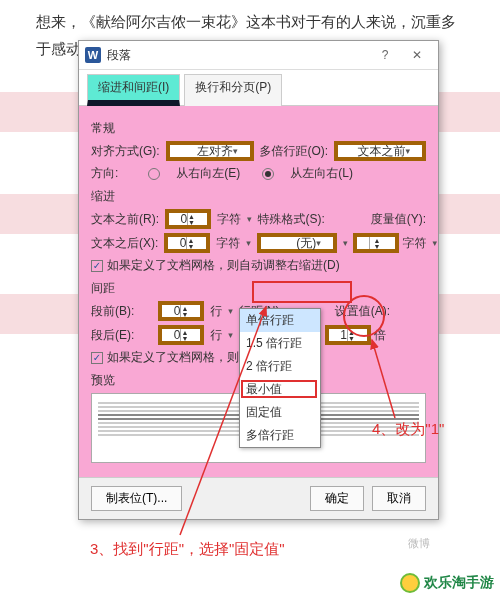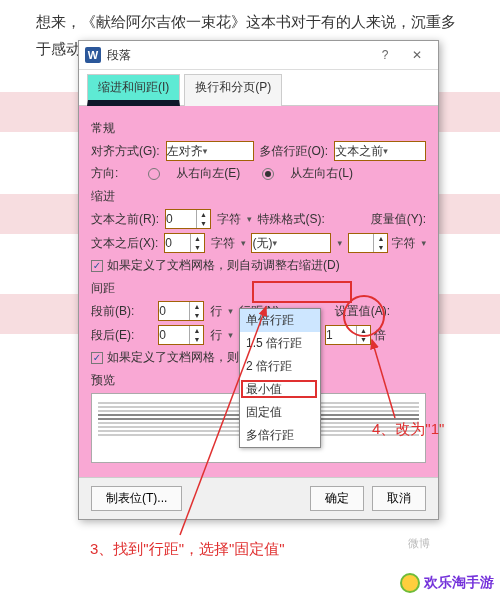--- a/index.html
+++ b/index.html
@@ -14,21 +14,21 @@
 .titlebar-title{font-size:12px}
 .titlebar-actions{display:flex;gap:2px}
 .titlebar-btn{width:30px;height:20px;display:flex;align-items:center;justify-content:center;font-size:12px;color:#666}
 .tabs{display:flex;padding:4px 8px 0;gap:4px;background:#fff}
 .tab{padding:4px 10px;border:1px solid #ccc;border-bottom:none;background:#f5f5f5;font-size:12px}
 .tab.active{background:#5eead4;border-bottom:6px solid #0f172a;position:relative;z-index:1}
 .tab-body{padding:8px 12px 10px;border-top:1px solid #ccc;background:#f9a8d4;margin-top:-1px}
 .group-title{font-size:12px;margin:6px 0 4px;color:#333}
 .row{display:flex;align-items:center;gap:6px;margin:4px 0;font-size:12px}
 .lbl{white-space:nowrap}
-.combo,.spin,.txt{border:1px solid #a16207;background:#fff;height:20px;font-size:12px;padding:0 0;display:flex;align-items:center;justify-content:flex-start}
+.combo,.spin,.txt{border:4px solid #a16207;background:#fff;height:20px;font-size:12px;padding:0 12px;display:flex;align-items:center;justify-content:flex-end}
 .combo{min-width:80px}
 .spin{width:46px;position:relative}
 .spin-val{flex:1}
 .spin-btns{display:flex;flex-direction:column;width:14px;border-left:1px solid #aaa;height:100%}
 .spin-up,.spin-down{height:50%;display:flex;align-items:center;justify-content:center;font-size:7px;line-height:1;cursor:pointer}
 .caret{font-size:9px;color:#555}
 .radio{display:flex;align-items:center;gap:16px}
 .radio-dot{width:12px;height:12px;border:1px solid #777;border-radius:50%;display:flex;align-items:center;justify-content:center}
 .radio-dot.on::after{content:"";width:6px;height:6px;background:#333;border-radius:50%}
 .chk{display:flex;align-items:center;gap:4px}
@@ -41,21 +41,21 @@
 .dropdown-pop{position:absolute;left:239px;top:308px;width:82px;background:#fff;border:1px solid #888;box-shadow:1px 1px 4px rgba(0,0,0,.3);font-size:12px;z-index:10}
 .dd-item{padding:3px 6px}
 .dd-item.hl{background:#cde6ff}
 .red-box1{position:absolute;border:2px solid #e03030;left:252px;top:281px;width:100px;height:22px;z-index:5}
 .red-box2{position:absolute;border:2px solid #e03030;left:241px;top:380px;width:76px;height:18px;z-index:15}
 .red-circle{position:absolute;border:2px solid #e03030;border-radius:50%;left:343px;top:295px;width:42px;height:42px;z-index:5}
 .arrow-svg{position:absolute;pointer-events:none;z-index:20}
 .annotation{position:absolute;color:#e03030;font-size:15px;z-index:20}
 .ann3{left:90px;top:540px}
 .ann4{left:372px;top:420px}
-.watermark{position:absolute;right:6px;bottom:4px;display:flex;align-items:center;gap:4px;font-size:14px;color:#6d28d9;font-weight:bold;opacity:.95}
+.watermark{position:absolute;right:6px;bottom:4px;display:flex;align-items:center;gap:4px;font-size:14px;color:#15803d;font-weight:bold;opacity:.95}
 .wm-icon{width:20px;height:20px;background:#ffcc33;border-radius:50%;border:2px solid #67b930}
 .unit-suffix{margin-left:-3px}
 .weibo{position:absolute;right:70px;bottom:46px;font-size:11px;color:#bbb}
 </style>
 </head>
 <body>
 
 <div class="bg-text">想来，《献给阿尔吉侬一束花》这本书对于有的人来说，沉重多于感动。</div>
 <div class="bg-bar bar1"></div>
 <div class="bg-bar bar2"></div>

